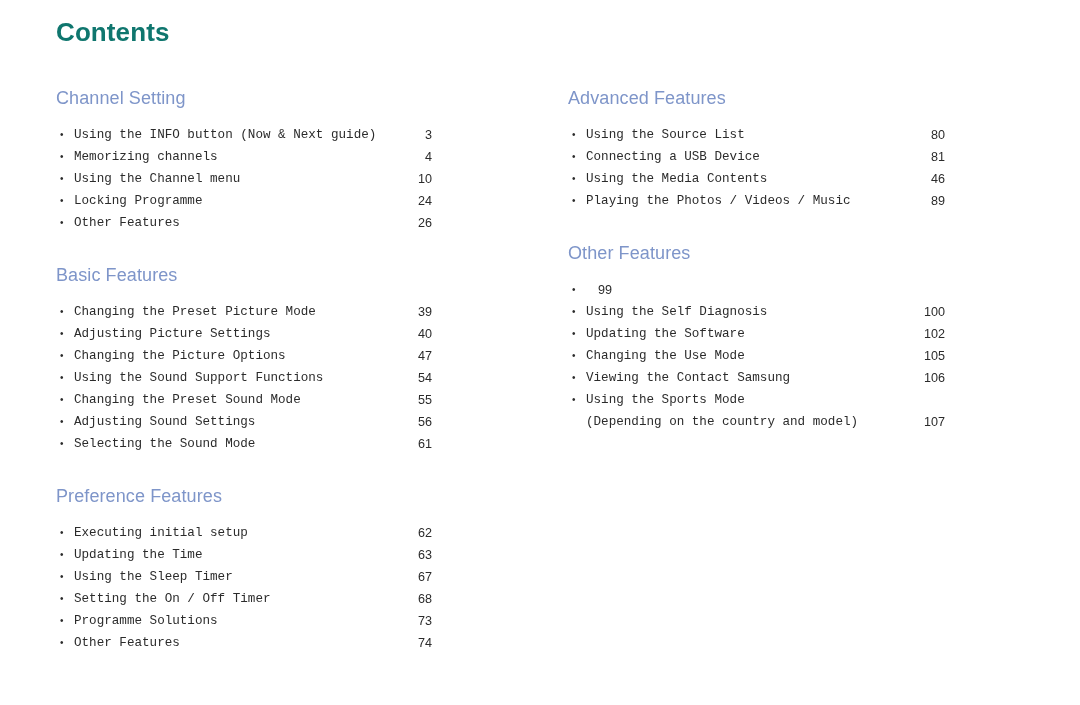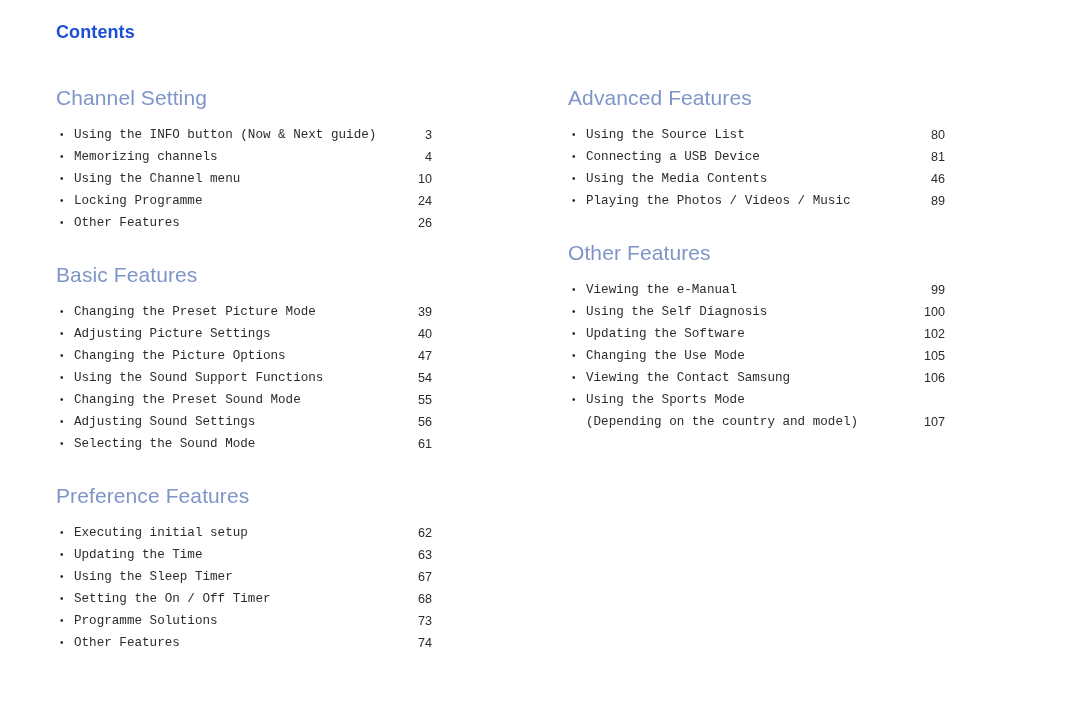--- a/index.html
+++ b/index.html
@@ -19,44 +19,44 @@
     left: 0; top: 0;
     width: 1080px;
     height: 705px;
     background: #ffffff;
     overflow: hidden;
   }
   .page-title {
     position: absolute;
     left: 56px;
     top: 16px;
-    font-size: 18px;
+    font-size: 26px;
     font-weight: bold;
-    color: #1d4ed8;
+    color: #0f766e;
     letter-spacing: 0.1px;
     line-height: 32px;
   }
   .columns {
     position: absolute;
     left: 0;
     top: 88px;
     width: 1080px;
   }
   .column {
     position: absolute;
     top: 0;
   }
   .column-left  { left: 56px;  width: 376px; }
   .column-right { left: 568px; width: 377px; }
 
   .section { margin-bottom: 0; }
   .section + .section { margin-top: 31px; }
 
   .section-header {
-    font-size: 21px;
+    font-size: 18px;
     color: #7e95c9;
     line-height: 20px;
     margin-bottom: 16px;
     letter-spacing: 0.1px;
     white-space: nowrap;
   }
 
   .toc-list {
     list-style: none;
     margin: 0;
@@ -235,21 +235,20 @@
               <span class="item-text">Playing the Photos / Videos / Music</span>
               <span class="item-page">89</span>
             </li>
           </ul>
         </div>
         <div class="section">
           <div class="section-header">Other Features</div>
           <ul class="toc-list">
             <li class="toc-item">
               <span class="bullet">•</span>
-              <span class="item-text">Viewing the e-Manual</span>
               <span class="item-page">99</span>
             </li>
             <li class="toc-item">
               <span class="bullet">•</span>
               <span class="item-text">Using the Self Diagnosis</span>
               <span class="item-page">100</span>
             </li>
             <li class="toc-item">
               <span class="bullet">•</span>
               <span class="item-text">Updating the Software</span>

